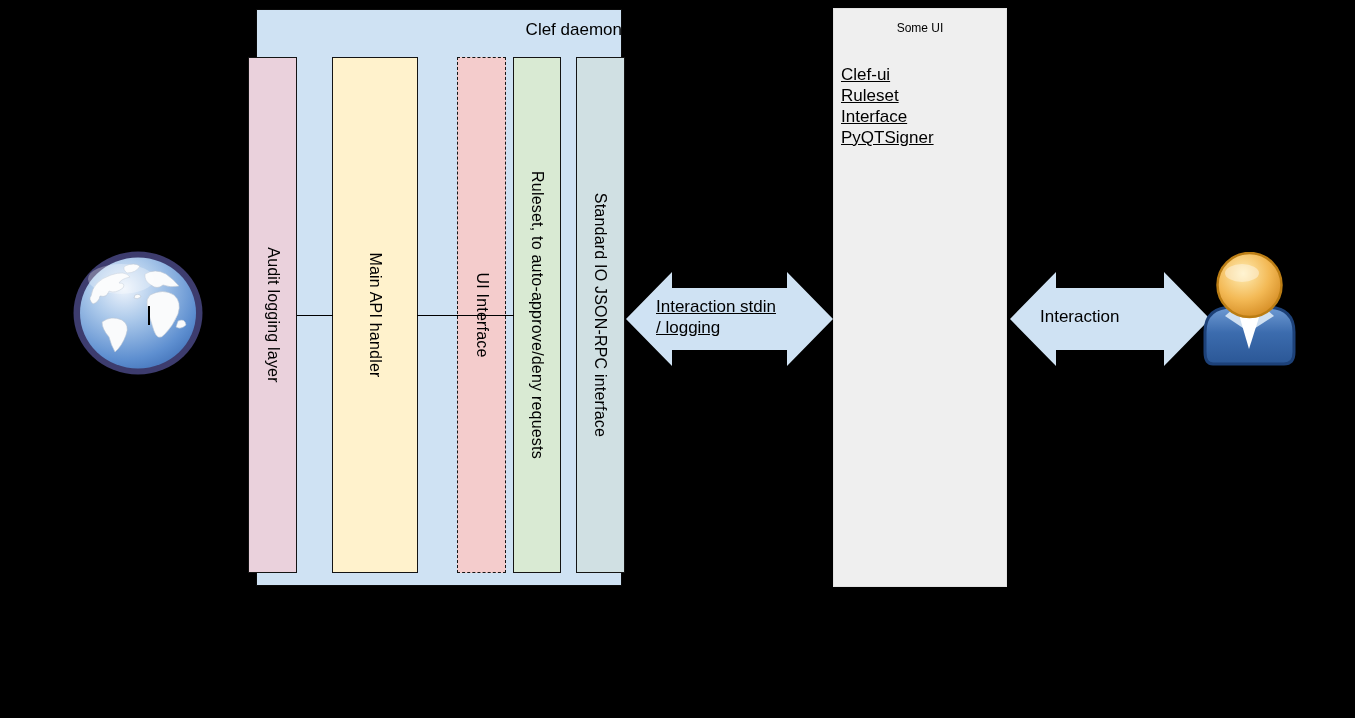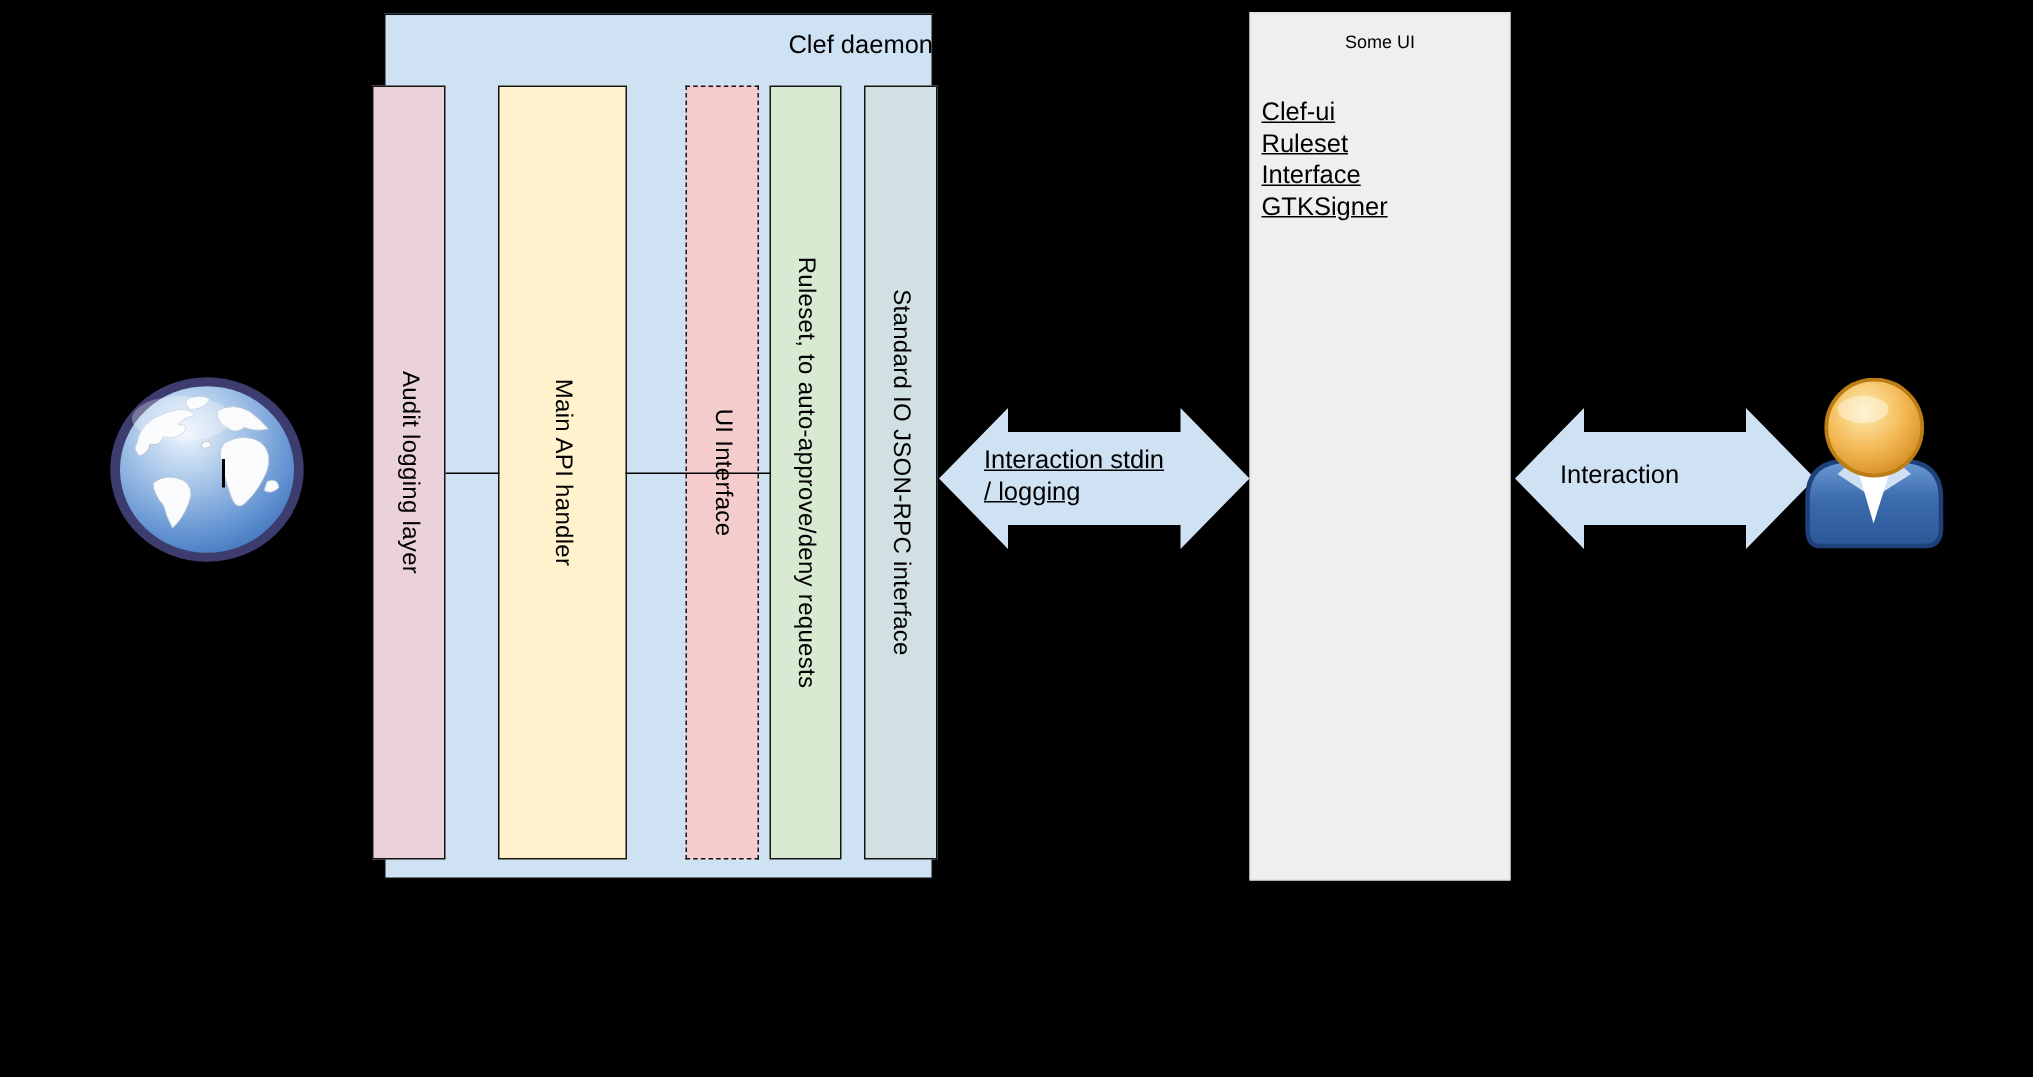--- a/index.html
+++ b/index.html
@@ -122,21 +122,21 @@
     <div>Interaction stdin</div>
     <div>/ logging</div>
   </div>
 
   <div class="abs someui-box"></div>
   <div class="abs someui-title">Some UI</div>
   <div class="abs someui-list">
     <div>Clef-ui</div>
     <div>Ruleset</div>
     <div>Interface</div>
-    <div>GTKSigner</div>
+    <div>PyQTSigner</div>
   </div>
 
   <div class="abs arrow" style="left:1010px;top:272px;">
     <svg width="200" height="94" viewBox="0 0 200 94" xmlns="http://www.w3.org/2000/svg">
       <polygon points="0,47 46,0 46,16 154,16 154,0 200,47 154,94 154,78 46,78 46,94" fill="#cfe2f3"></polygon>
     </svg>
   </div>
   <div class="abs arrow-label" style="left:1040px;top:306px;">
     <div>Interaction</div>
   </div>

